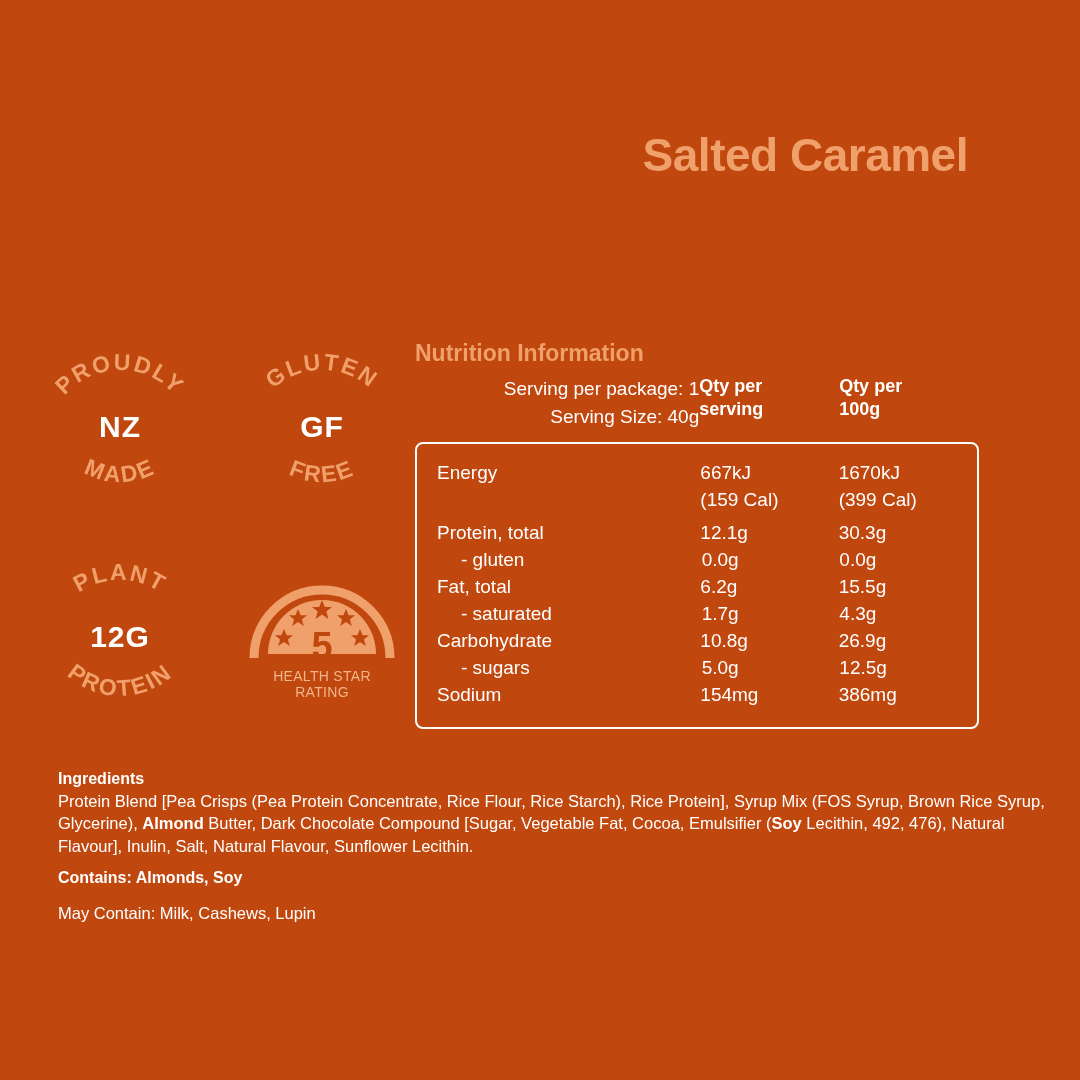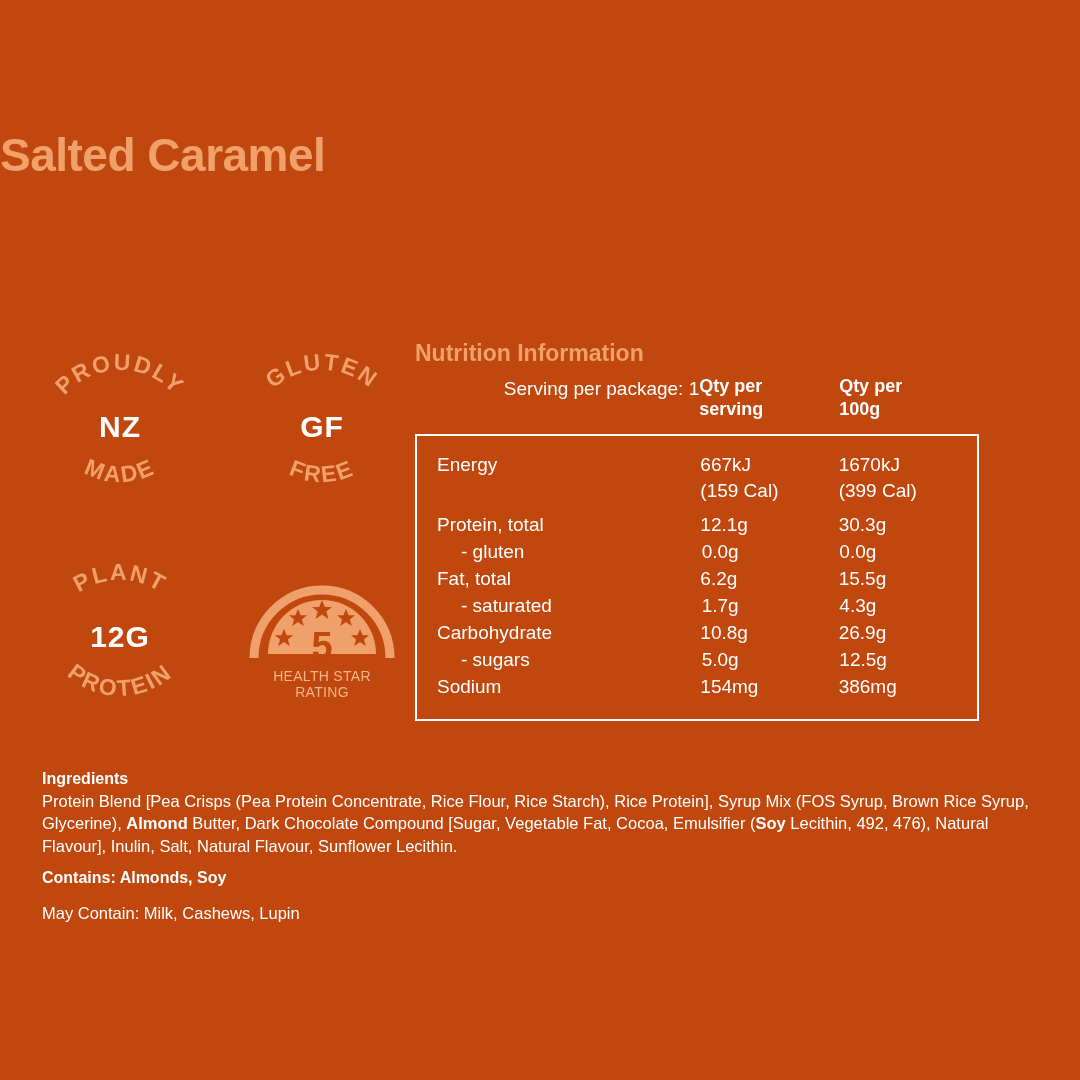--- a/index.html
+++ b/index.html
@@ -16,21 +16,21 @@
     width: 1080px;
     height: 1080px;
   }
 
   
   .title {
     position: absolute;
     top: 128px;
     left: 0;
     width: 968px;
-    text-align: left;
+    text-align: right;
     font-size: 46px;
     font-weight: bold;
     letter-spacing: -0.5px;
     color: #f0a06a;
   }
 
   
   .badges {
     position: absolute;
     left: 24px;
@@ -105,21 +105,21 @@
     text-align: right;
   }
   .nut-head .col {
     width: 155px;
     font-size: 18px;
     font-weight: bold;
     line-height: 1.3;
   }
   .nut-box {
     border: 2px solid #ffffff;
-    border-radius: 0;
+    border-radius: 8px;
     padding: 16px 0 18px 0;
   }
   .nut-row {
     display: flex;
     align-items: flex-start;
     padding: 0 0 0 20px;
   }
   .nut-row .label {
     width: 295px;
     font-size: 19px;
@@ -130,21 +130,21 @@
     font-size: 19px;
     line-height: 1.42;
   }
   .nut-row.indent .label { padding-left: 24px; }
   .nut-row.tall .label, .nut-row.tall .v { line-height: 1.4; }
   .spacer-sm { height: 7px; }
 
   
   .ingredients {
     position: absolute;
-    left: 42px;
+    left: 58px;
     top: 770px;
     width: 1014px;
   }
   .ing-head {
     font-size: 16px;
     font-weight: bold;
     margin-bottom: 2px;
   }
   .ing-body {
     font-size: 16.5px;
@@ -232,20 +232,21 @@
     </div>
 
   </div>
 
   <div class="nutrition">
     <div class="nut-title">Nutrition Information</div>
 
     <div class="nut-head">
       <div class="serving">
         <div>Serving per package: 1</div>
+        <div>Serving Size: 40g</div>
       </div>
       <div class="col">Qty per<br>serving</div>
       <div class="col">Qty per<br>100g</div>
     </div>
 
     <div class="nut-box">
 
       <div class="nut-row tall">
         <div class="label">Energy</div>
         <div class="v">667kJ<br>(159 Cal)</div>

